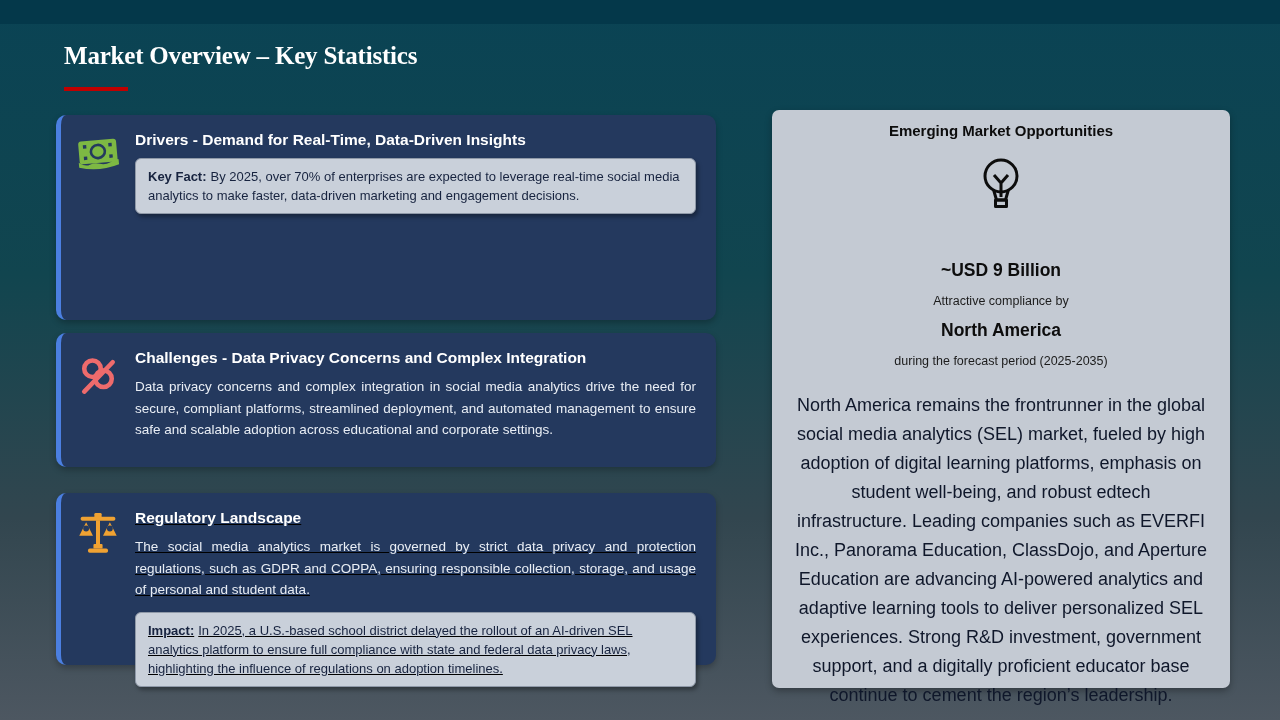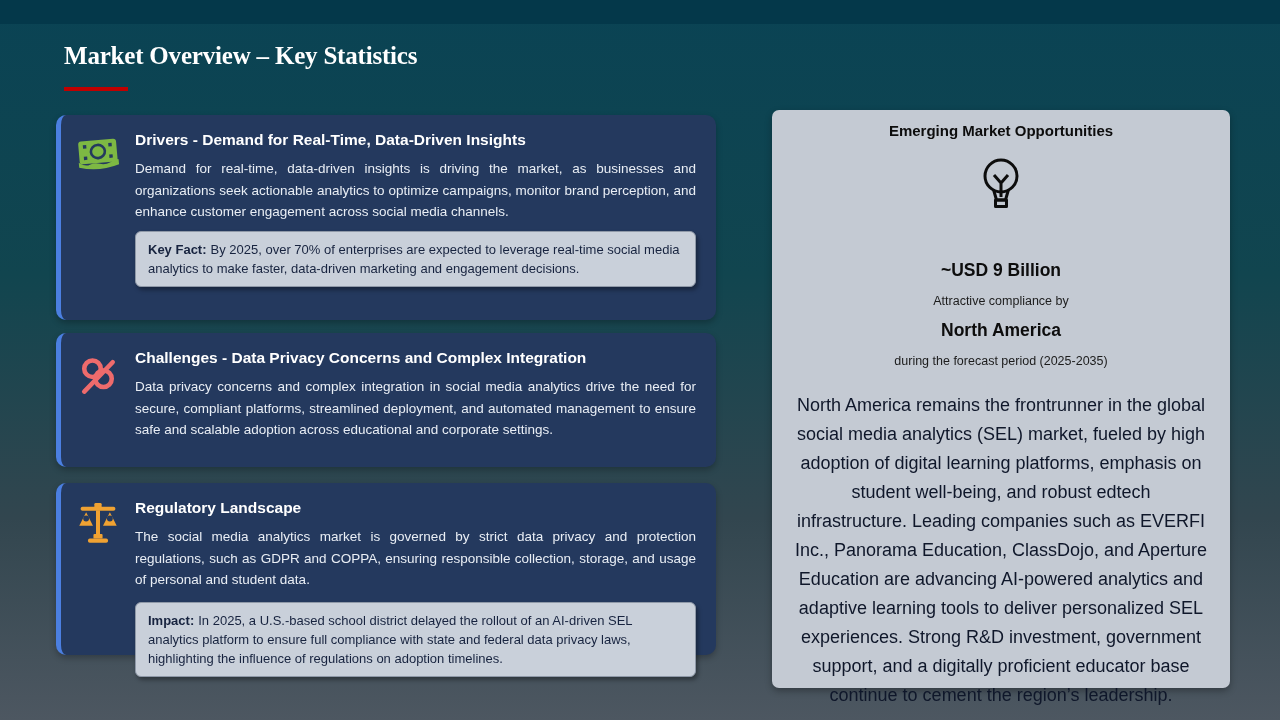--- a/index.html
+++ b/index.html
@@ -35,21 +35,21 @@
     text-decoration:underline; margin-top:1px;
   }
 
   .cards { position:absolute; left:56px; top:115px; width:660px; }
   .card {
     background:#24395e; border-left:5px solid #4b7fe1; border-radius:10px;
     display:flex; padding:16px 20px 14px 0; box-shadow:0 3px 6px rgba(0,0,0,0.25);
   }
   .card-1 { height:205px; }
   .card-2 { height:134px; margin-top:13px; }
-  .card-3 { height:172px; margin-top:16px; }
+  .card-3 { height:172px; margin-top:26px;text-decoration:underline; }
   .icon-col { width:74px; flex:none; display:flex; justify-content:center; padding-top:4px; }
   .card-content { flex:1; }
   .card-title { color:#ffffff; font-size:15.5px; font-weight:bold; margin-bottom:9px; }
   .card-body {
     color:#e9eef5; font-size:13.5px; line-height:21.5px; text-align:justify;
   }
   .callout {
     background:#c9d0da; border:1px solid #8f99a8; border-radius:6px;
     color:#17233f; font-size:13px; line-height:19px;
     padding:8px 12px; margin-top:8px;
@@ -97,21 +97,20 @@
               <rect x="8.5" y="9" width="3.4" height="3.4" fill="#24395e"></rect>
               <rect x="34" y="9" width="3.4" height="3.4" fill="#24395e"></rect>
               <rect x="8.5" y="20.5" width="3.4" height="3.4" fill="#24395e"></rect>
               <rect x="34" y="20.5" width="3.4" height="3.4" fill="#24395e"></rect>
             </g>
           </svg>
         </span>
       </div>
       <div class="card-content">
         <div class="card-title">Drivers - Demand for Real-Time, Data-Driven Insights</div>
-        <div class="card-body">Demand for real-time, data-driven insights is driving the market, as businesses and organizations seek actionable analytics to optimize campaigns, monitor brand perception, and enhance customer engagement across social media channels.</div>
         <div class="callout">
           <span class="callout-label">Key Fact:</span><span>By 2025, over 70% of enterprises are expected to leverage real-time social media analytics to make faster, data-driven marketing and engagement decisions.</span>
         </div>
       </div>
     </div>
 
     <div class="card card-2">
       <div class="icon-col">
         <span>
           <svg width="44" height="46" viewBox="0 0 48 48">

